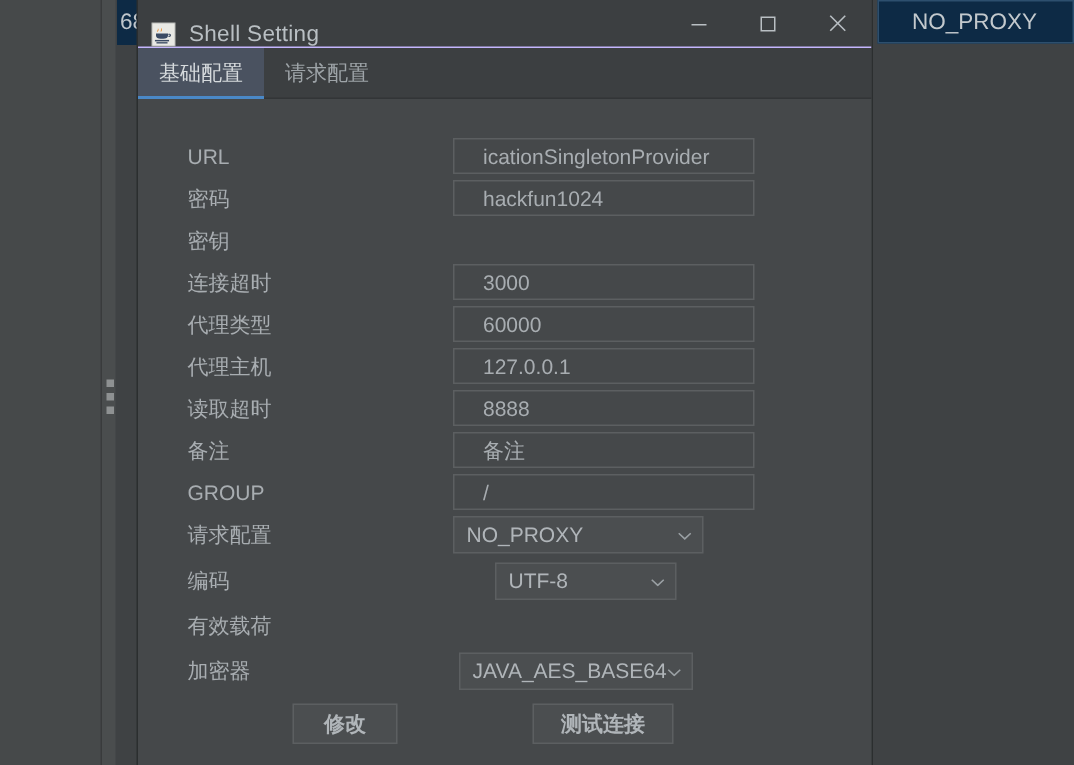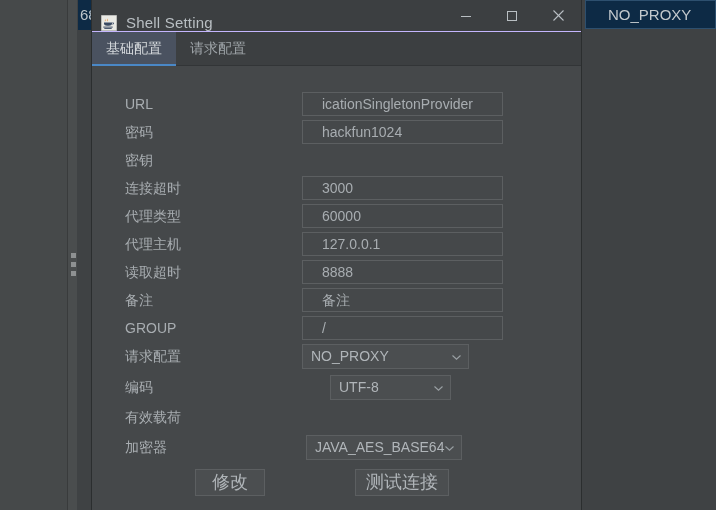--- a/index.html
+++ b/index.html
@@ -190,25 +190,26 @@
     width: 9px; height: 5px;
   }
   .combo .arrow svg { display: block; }
 
   .btn {
     position: absolute;
     box-sizing: border-box;
     background: #4b4e50;
     border: 1px solid #5c5f61;
     color: #b0b5b9;
-    font-size: 18px;
+    font-size: 14px;
     height: 27px;
     line-height: 25px;
     text-align: center;
     white-space: nowrap;
+    font-weight: bold;
   }
 </style>
 </head>
 <body>
 
 <div id="root">
 
   <div class="ide-left-pane"></div>
   <div class="ide-splitter-track">
     <div class="ide-splitter-dots" style="left:3px;top:253px;">

